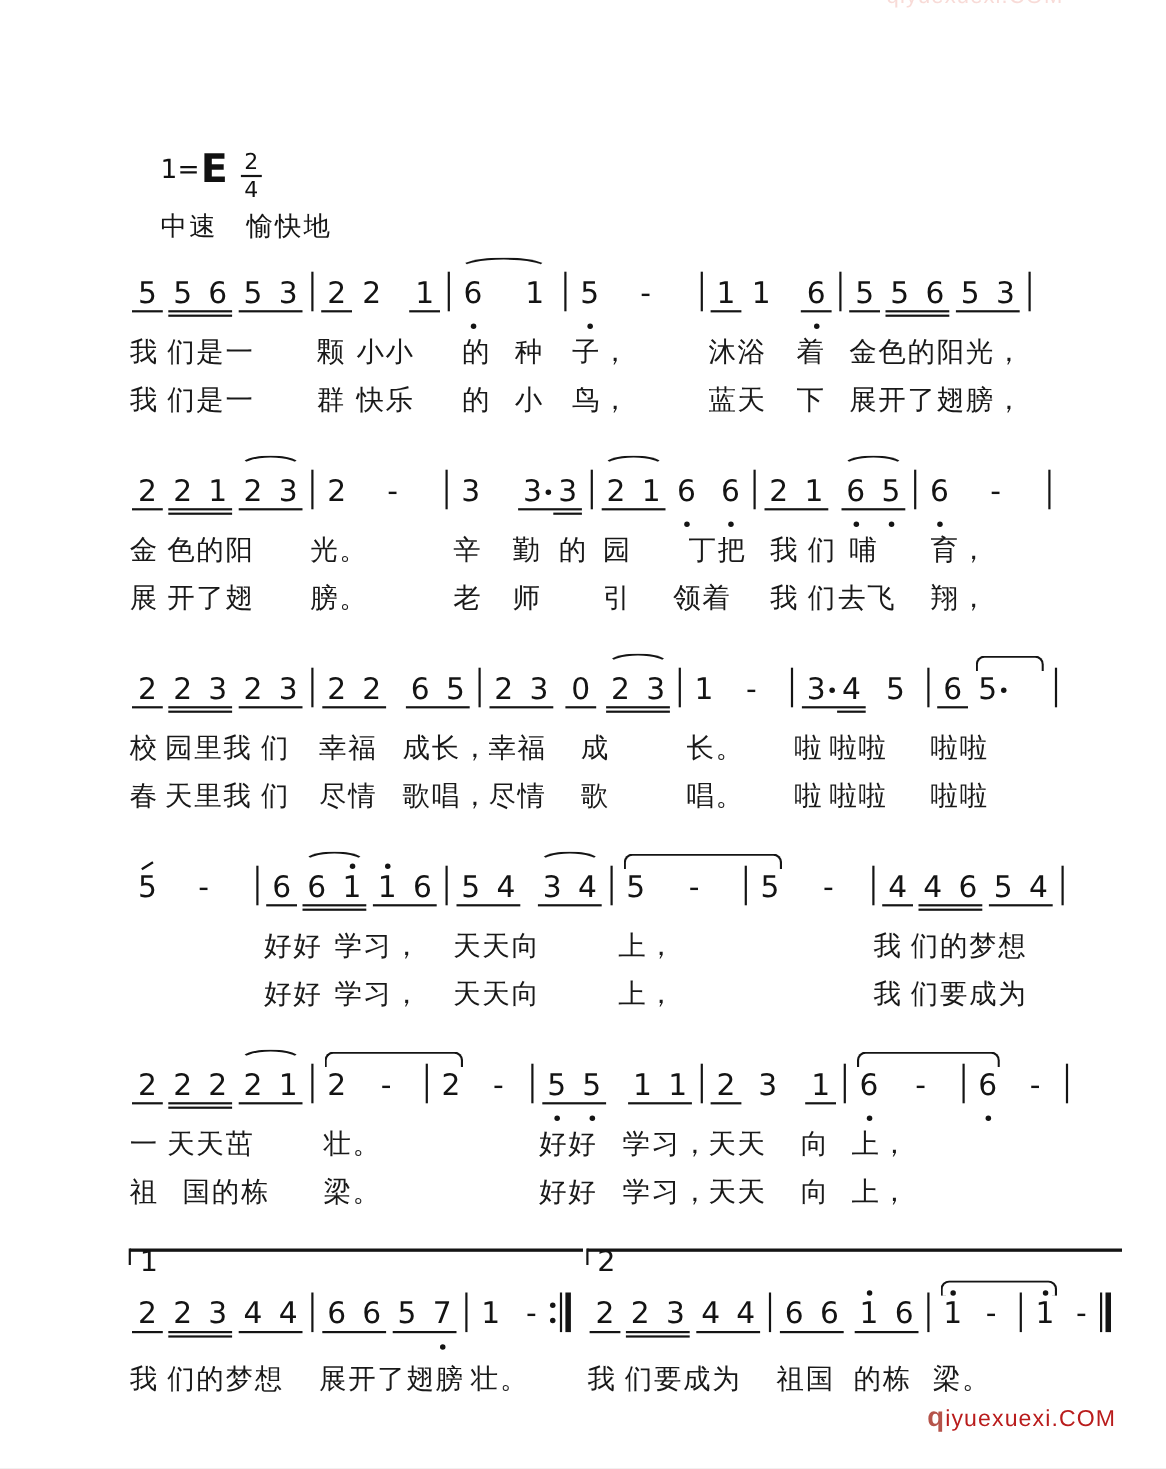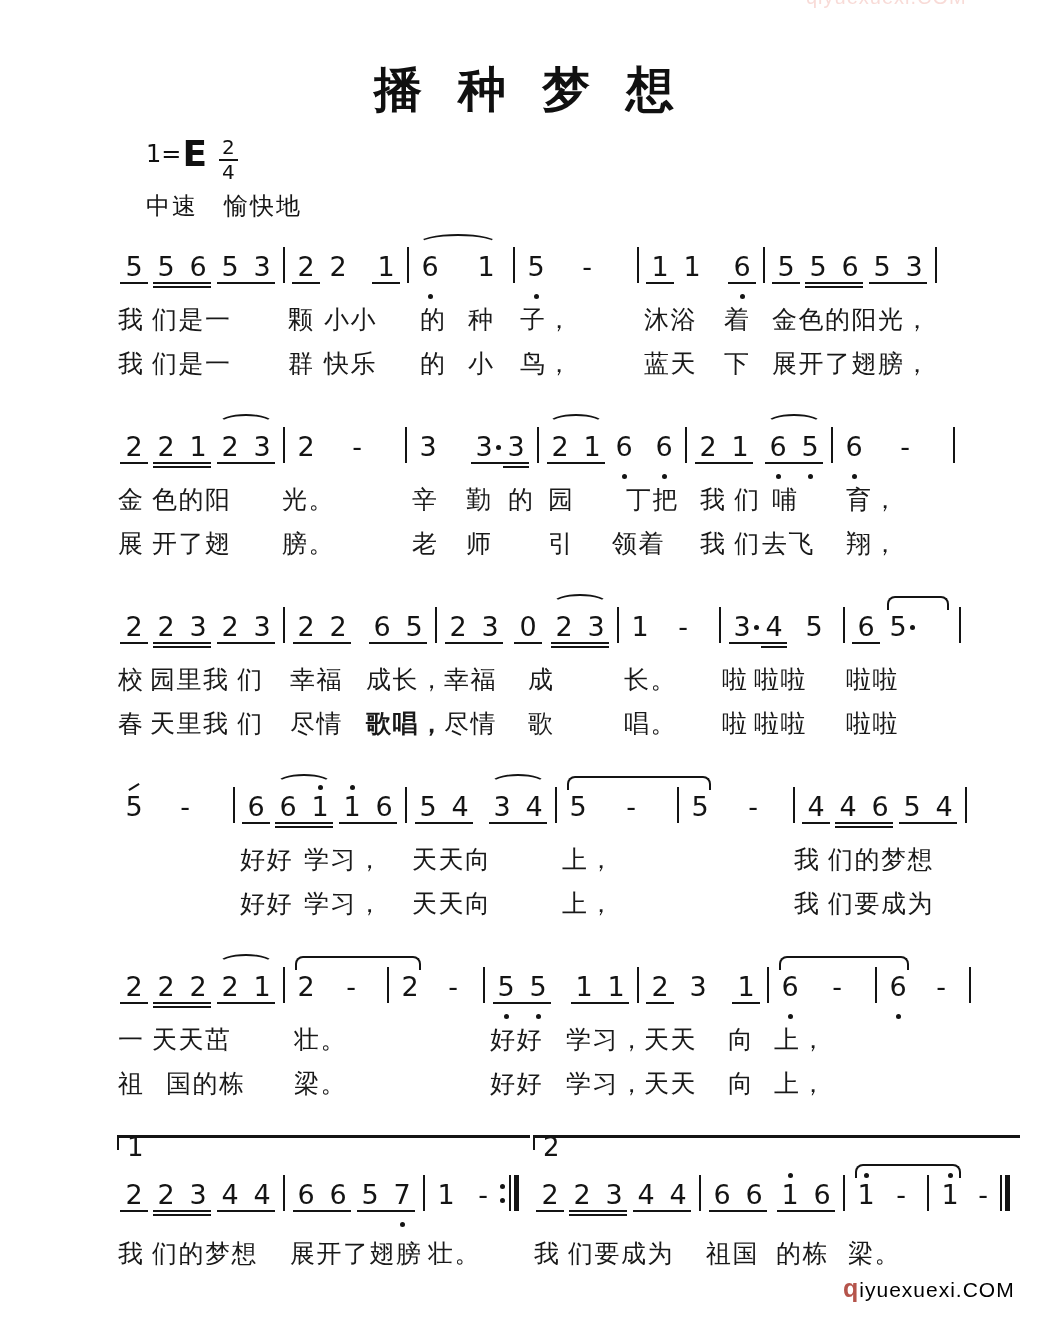--- a/index.html
+++ b/index.html
@@ -46,30 +46,29 @@
   .rpt .tn,.endb .tn{width:2px;height:36px;background:#141414;display:block;margin-right:3px;}
   .rpt .tk,.endb .tk{width:5px;height:36px;background:#141414;display:block;}
   .endb{width:20px;flex-direction:row;align-items:flex-start;padding-top:6px;height:56px;}
   .volta{position:absolute;height:16px;border-top:3px solid #141414;}
   .volta::before{content:"";position:absolute;left:-1px;top:-3px;width:2px;height:15px;background:#141414;}
   .volta span{position:absolute;left:9px;top:-6px;font:26px "DejaVu Sans",sans-serif;color:#141414;}
   .lyr{position:absolute;font:25px "Liberation Serif",serif;color:#191919;white-space:nowrap;letter-spacing:1.5px;}
   
   .wm{position:absolute;left:843px;top:1274px;font:21px "Liberation Sans",sans-serif;letter-spacing:1px;white-space:nowrap;}
   .wm .q{color:#b5544b;font-weight:bold;font-size:25px;}
-  .wm .r{color:#000000;}
+  .wm .r{color:#b91c1c;}
   .wmtop{position:absolute;top:-14px;left:806px;font:20px "Liberation Sans",sans-serif;
          color:#f0b0a8;opacity:.45;letter-spacing:1px;}
 </style>
 </head>
 <body>
 
 <div class="page">
   <div class="wmtop">qiyuexuexi.COM</div>
-  <h1 class="title">播 种 梦 想</h1>
 
   <div class="keysig">
     <span class="k1">1=</span>
       <span class="kE">E</span>
     <span class="frac">
       <span class="num">2</span>
       <span class="den">4</span>
     </span>
   </div>
   <div class="tempo">中速　愉快地</div>
@@ -683,21 +682,21 @@
         <div class="lyr" style="left: 366px; top: 78px;">成长，</div>
         <div class="lyr" style="left: 444px; top: 78px;">幸福</div>
         <div class="lyr" style="left: 528px; top: 78px;">成</div>
         <div class="lyr" style="left: 624px; top: 78px;">长。</div>
         <div class="lyr" style="left: 722px; top: 78px;">啦</div>
         <div class="lyr" style="left: 754px; top: 78px;">啦啦</div>
         <div class="lyr" style="left: 846px; top: 78px;">啦啦</div>
         <div class="lyr" style="left: 118px; top: 122px;">春</div>
         <div class="lyr" style="left: 150px; top: 122px;">天里我 们</div>
         <div class="lyr" style="left: 290px; top: 122px;">尽情</div>
-        <div class="lyr" style="left: 366px; top: 122px; font-weight: bold;">歌唱，</div>
+        <div class="lyr" style="left: 366px; top: 122px;">歌唱，</div>
         <div class="lyr" style="left: 444px; top: 122px;">尽情</div>
         <div class="lyr" style="left: 528px; top: 122px;">歌</div>
         <div class="lyr" style="left: 624px; top: 122px;">唱。</div>
         <div class="lyr" style="left: 722px; top: 122px;">啦</div>
         <div class="lyr" style="left: 754px; top: 122px;">啦啦</div>
         <div class="lyr" style="left: 846px; top: 122px;">啦啦</div>
       </div>
       <div class="system" style="top: 765px;">
         <div class="staff" style="top: 16px; left: 118px;">
           <span class="tok note">

